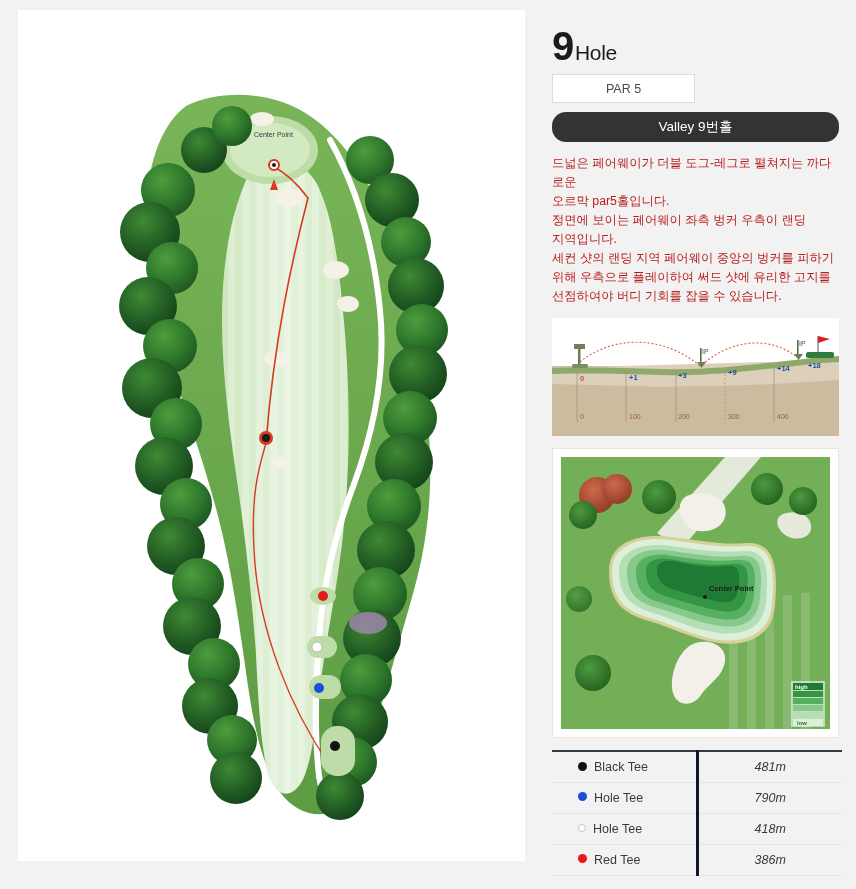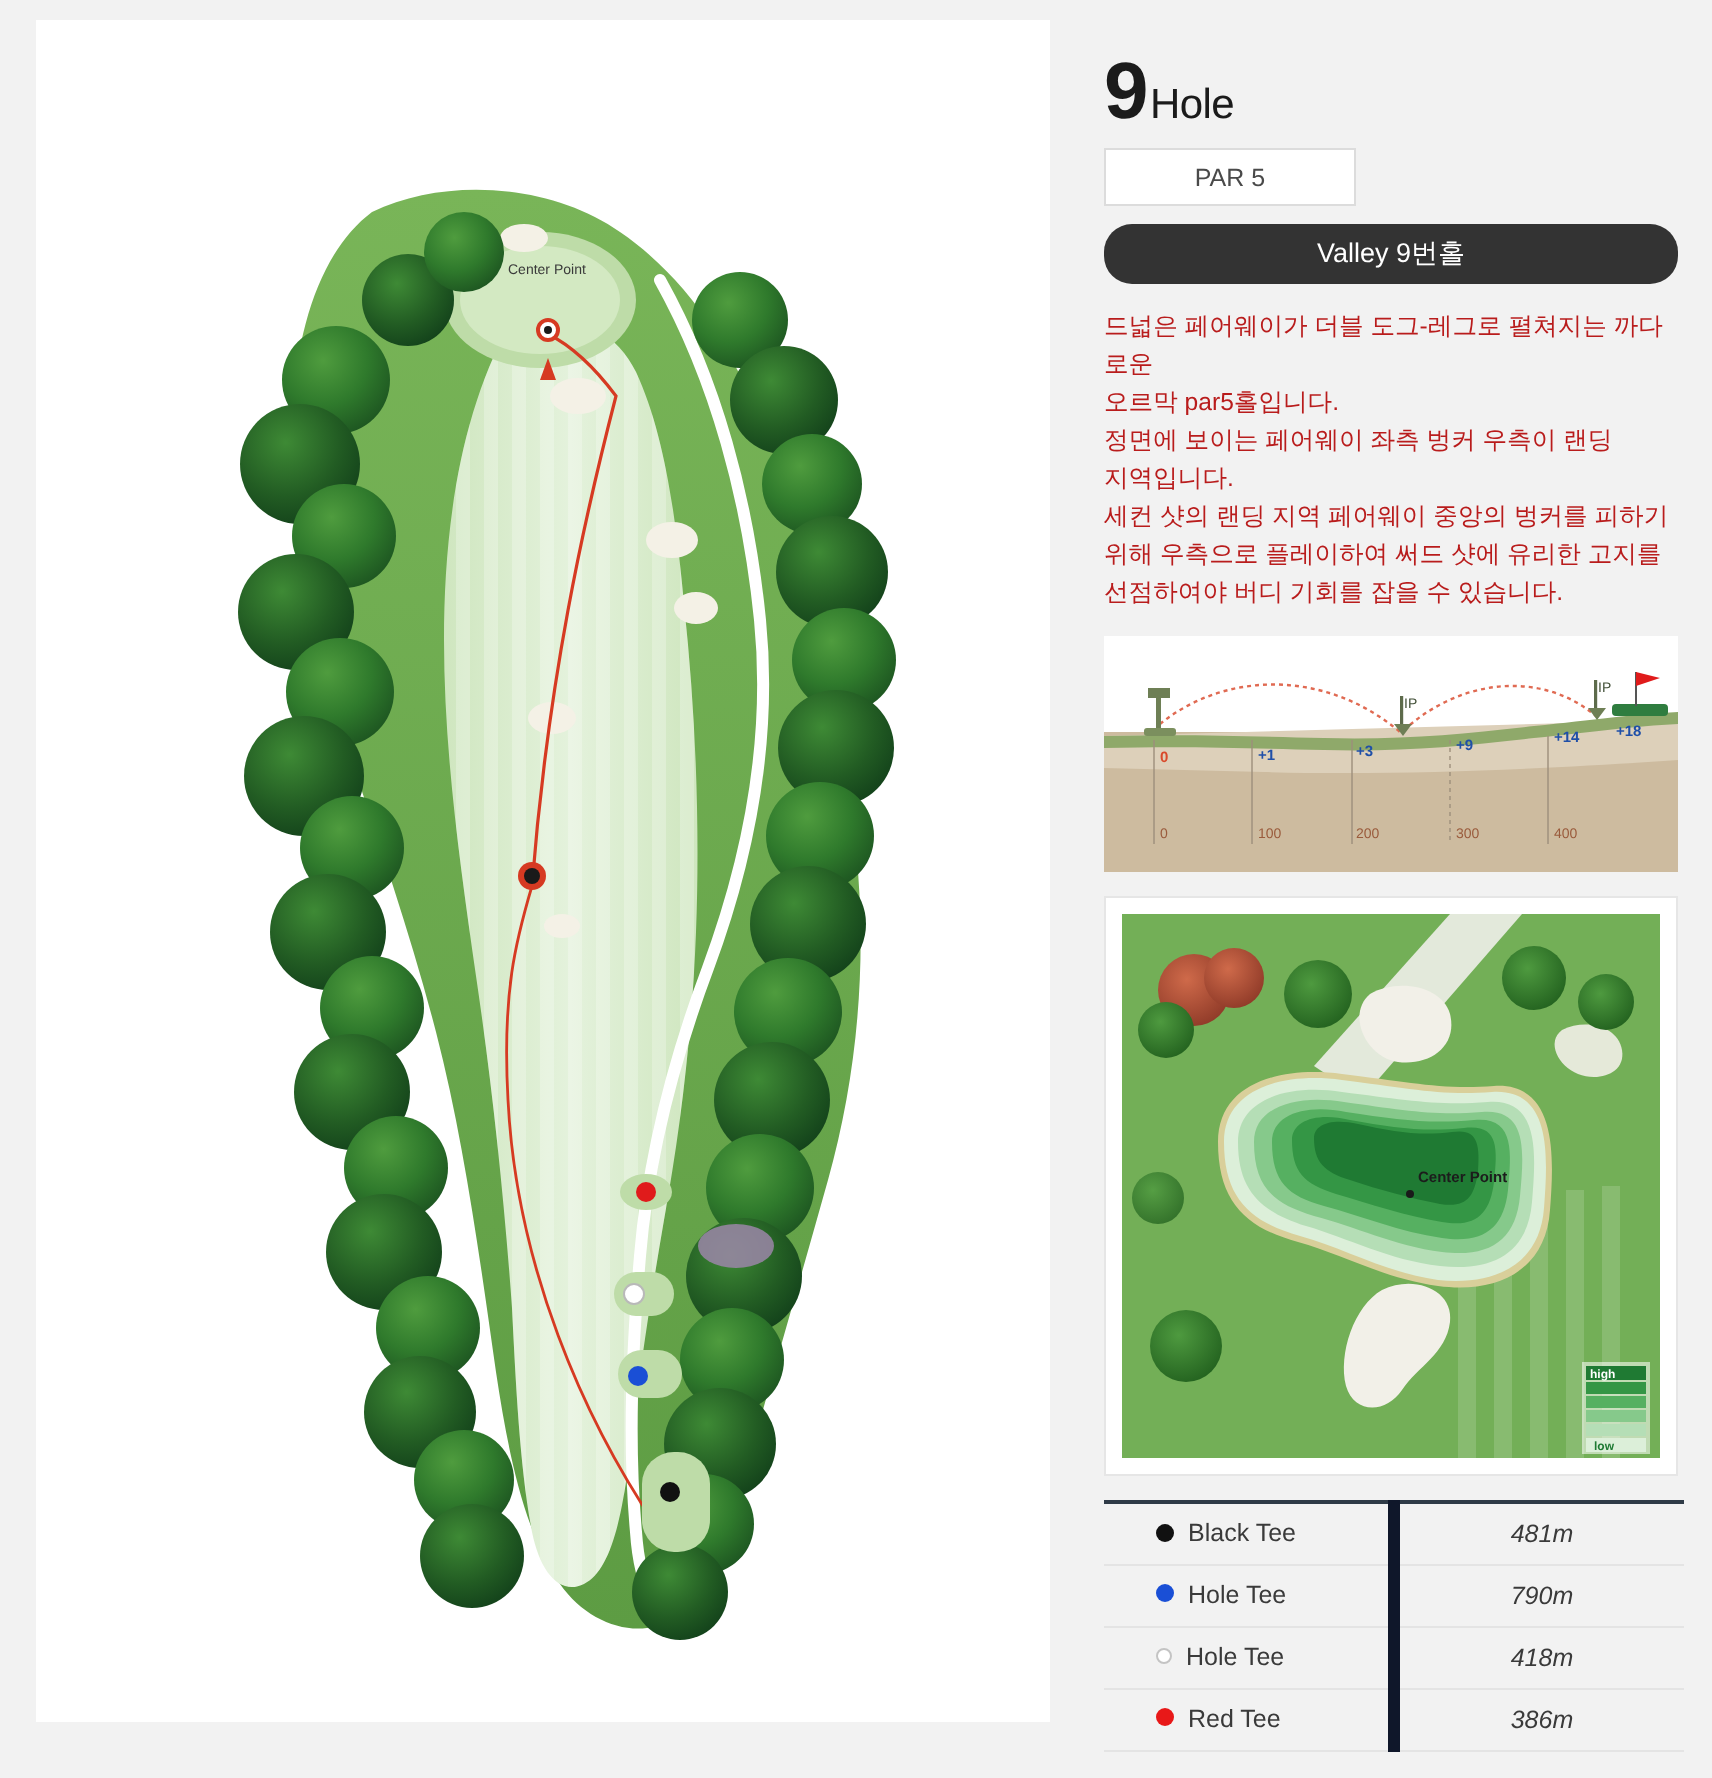--- a/index.html
+++ b/index.html
@@ -27,21 +27,21 @@
   }
   #hole-title {
     font-size: 15px; color: #1b1b1b; letter-spacing: -0.3px;
     margin: 0 0 10px 0; line-height: 1;
     display: flex; align-items: baseline;
   }
   #hole-number { font-size: 40px; font-weight: bold; line-height: 0.9; }
   #hole-word { font-size: 21px; font-weight: normal; margin-left: 1px; margin-top: 28px; }
 
   .spec-box {
-    width: 126px; height: 29px;
+    width: 143px; height: 29px;
     border: 1px solid #dcdcdc;
     background: #ffffff;
     display: flex; align-items: center; justify-content: center;
     font-size: 12.5px; color: #4a4a4a;
     margin-bottom: 9px;
   }
   #name-bar {
     width: 287px; height: 30px;
     background: #333333; color: #ffffff;
     display: flex; align-items: center; justify-content: center;
@@ -71,21 +71,21 @@
 
   
   #tee-table {
     width: 290px; border-collapse: collapse;
     border-top: 2px solid #2f3b47;
   }
   #tee-table td {
     height: 31px; font-size: 12.5px; color: #3a3a3a;
     border-bottom: 1px solid #e4e4e4;
   }
-  td.tee-name { width: 145px; padding-left: 26px; border-right: 6px solid #0f172a; }
+  td.tee-name { width: 145px; padding-left: 26px; border-right: 3px solid #0f172a; }
   td.tee-dist { text-align: center; color: #4a4a4a; font-style: italic; }
   .tee-dot {
     display: inline-block; width: 9px; height: 9px;
     border-radius: 50%; margin-right: 7px; vertical-align: middle;
     position: relative; top: -1px;
   }
   .tee-label { vertical-align: middle; }
 </style>
 </head>
 <body>

